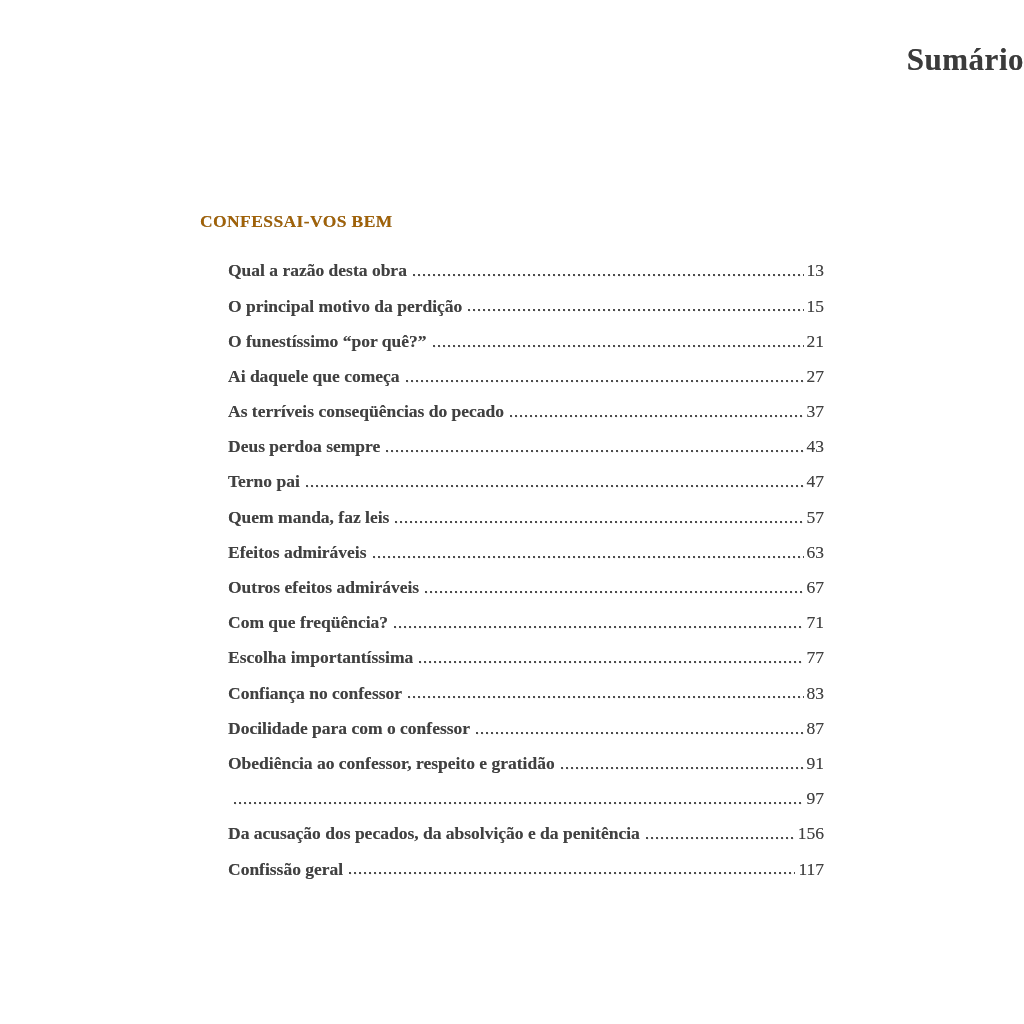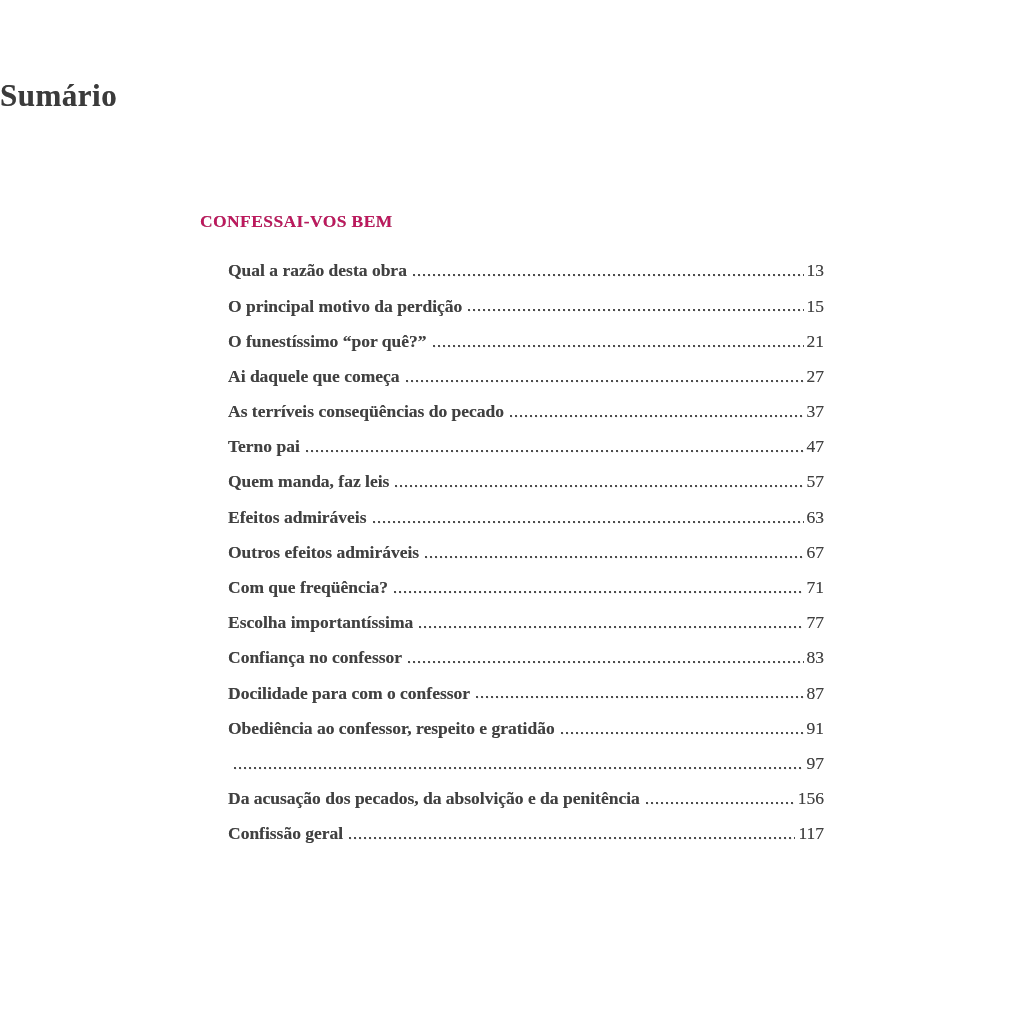--- a/index.html
+++ b/index.html
@@ -18,41 +18,40 @@
     height: 1024px;
     background: #ffffff;
     color: #3e3e3e;
   }
 
   .page-title {
     position: absolute;
     top: 42px;
     left: 0;
     width: 100%;
-    text-align: left;
+    text-align: right;
     font-size: 31px;
     font-weight: bold;
     letter-spacing: 0.5px;
     color: #3b3b3b;
     
     text-shadow: 0 0 0.6px rgba(60,60,60,0.55);
-    margin-top: 36px;
   }
 
   .toc {
     position: absolute;
     top: 211px;
     left: 200px;
     width: 624px;
   }
 
   .toc-section {
     font-size: 17.5px;
     font-weight: bold;
-    color: #be185d;
+    color: #a16207;
     letter-spacing: 0.4px;
     margin-bottom: 15px;
     text-shadow: 0 0 0.6px rgba(70,70,70,0.5);
   }
 
   .toc-list { width: 100%; }
 
   .toc-row {
     display: flex;
     align-items: flex-end;
@@ -124,20 +123,25 @@
     <span class="toc-page">27</span>
   </div>
 
 
   <div class="toc-row">
     <span class="toc-title">As terríveis conseqüências do pecado</span>
     <span class="toc-dots"></span>
     <span class="toc-page">37</span>
   </div>
 
+  <div class="toc-row">
+    <span class="toc-title">Deus perdoa sempre</span>
+    <span class="toc-dots"></span>
+    <span class="toc-page">43</span>
+  </div>
 
   <div class="toc-row">
     <span class="toc-title">Terno pai</span>
     <span class="toc-dots"></span>
     <span class="toc-page">47</span>
   </div>
 
 
   <div class="toc-row">
     <span class="toc-title">Quem manda, faz leis</span>

